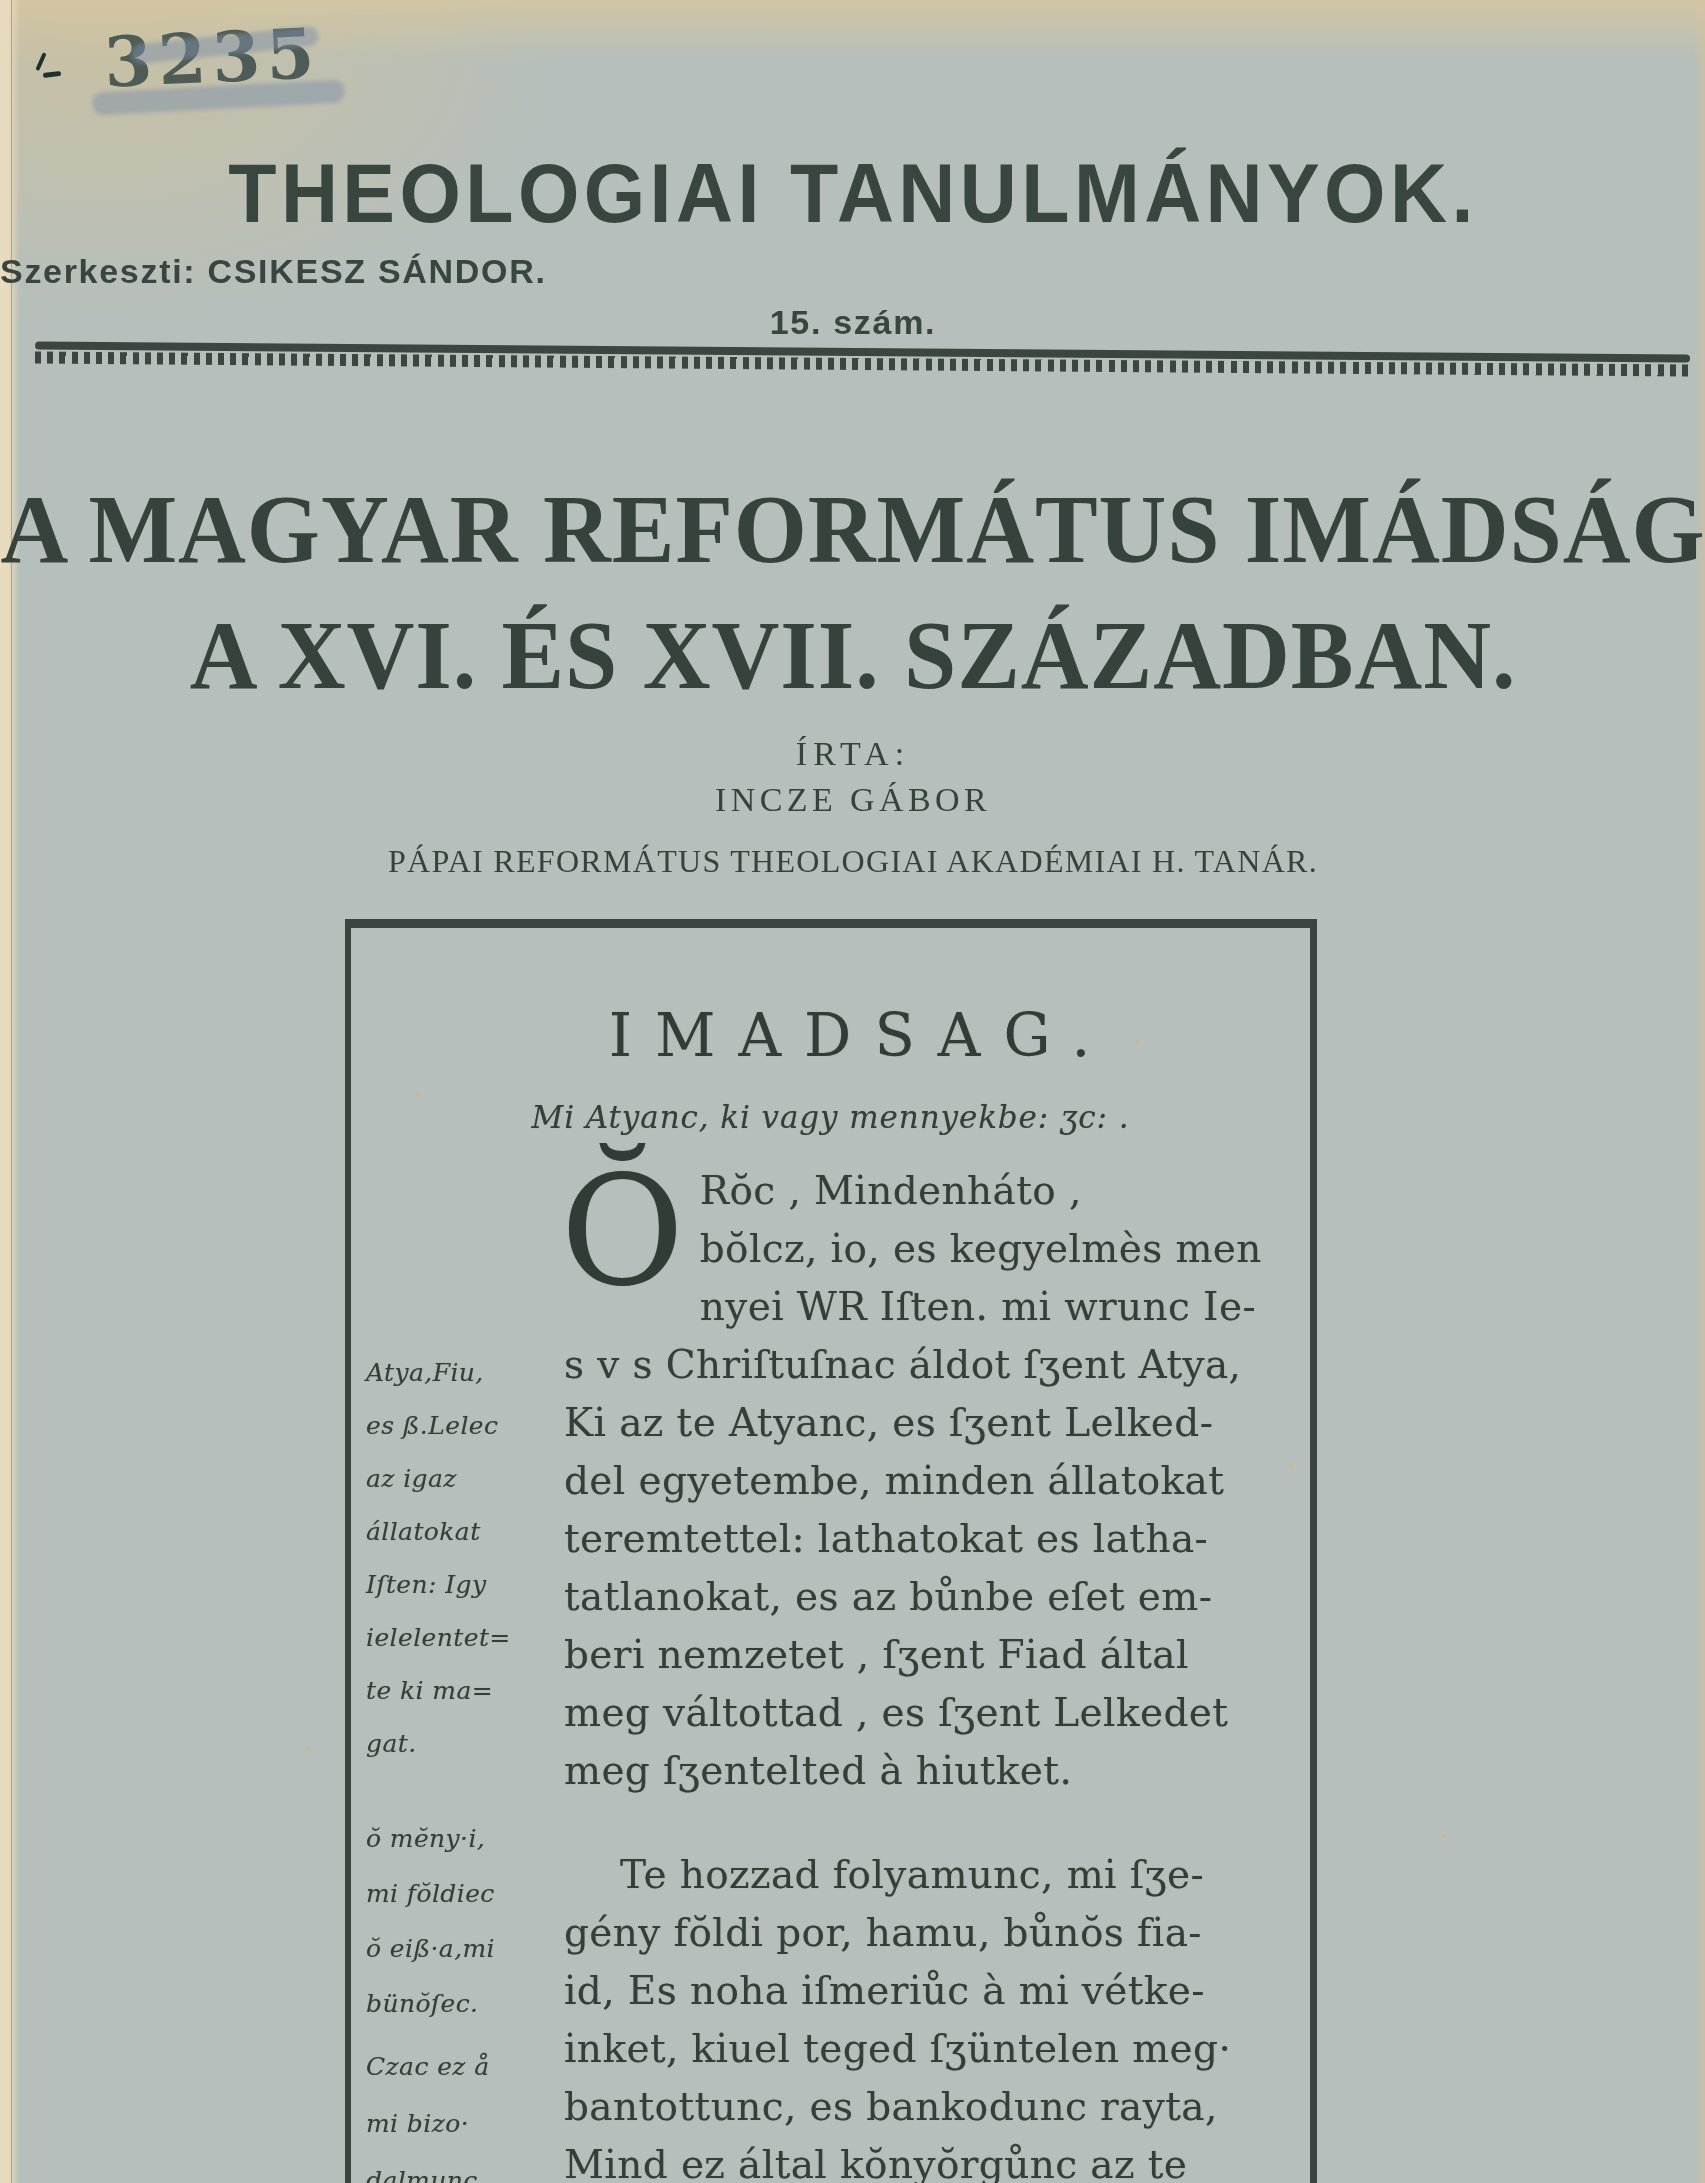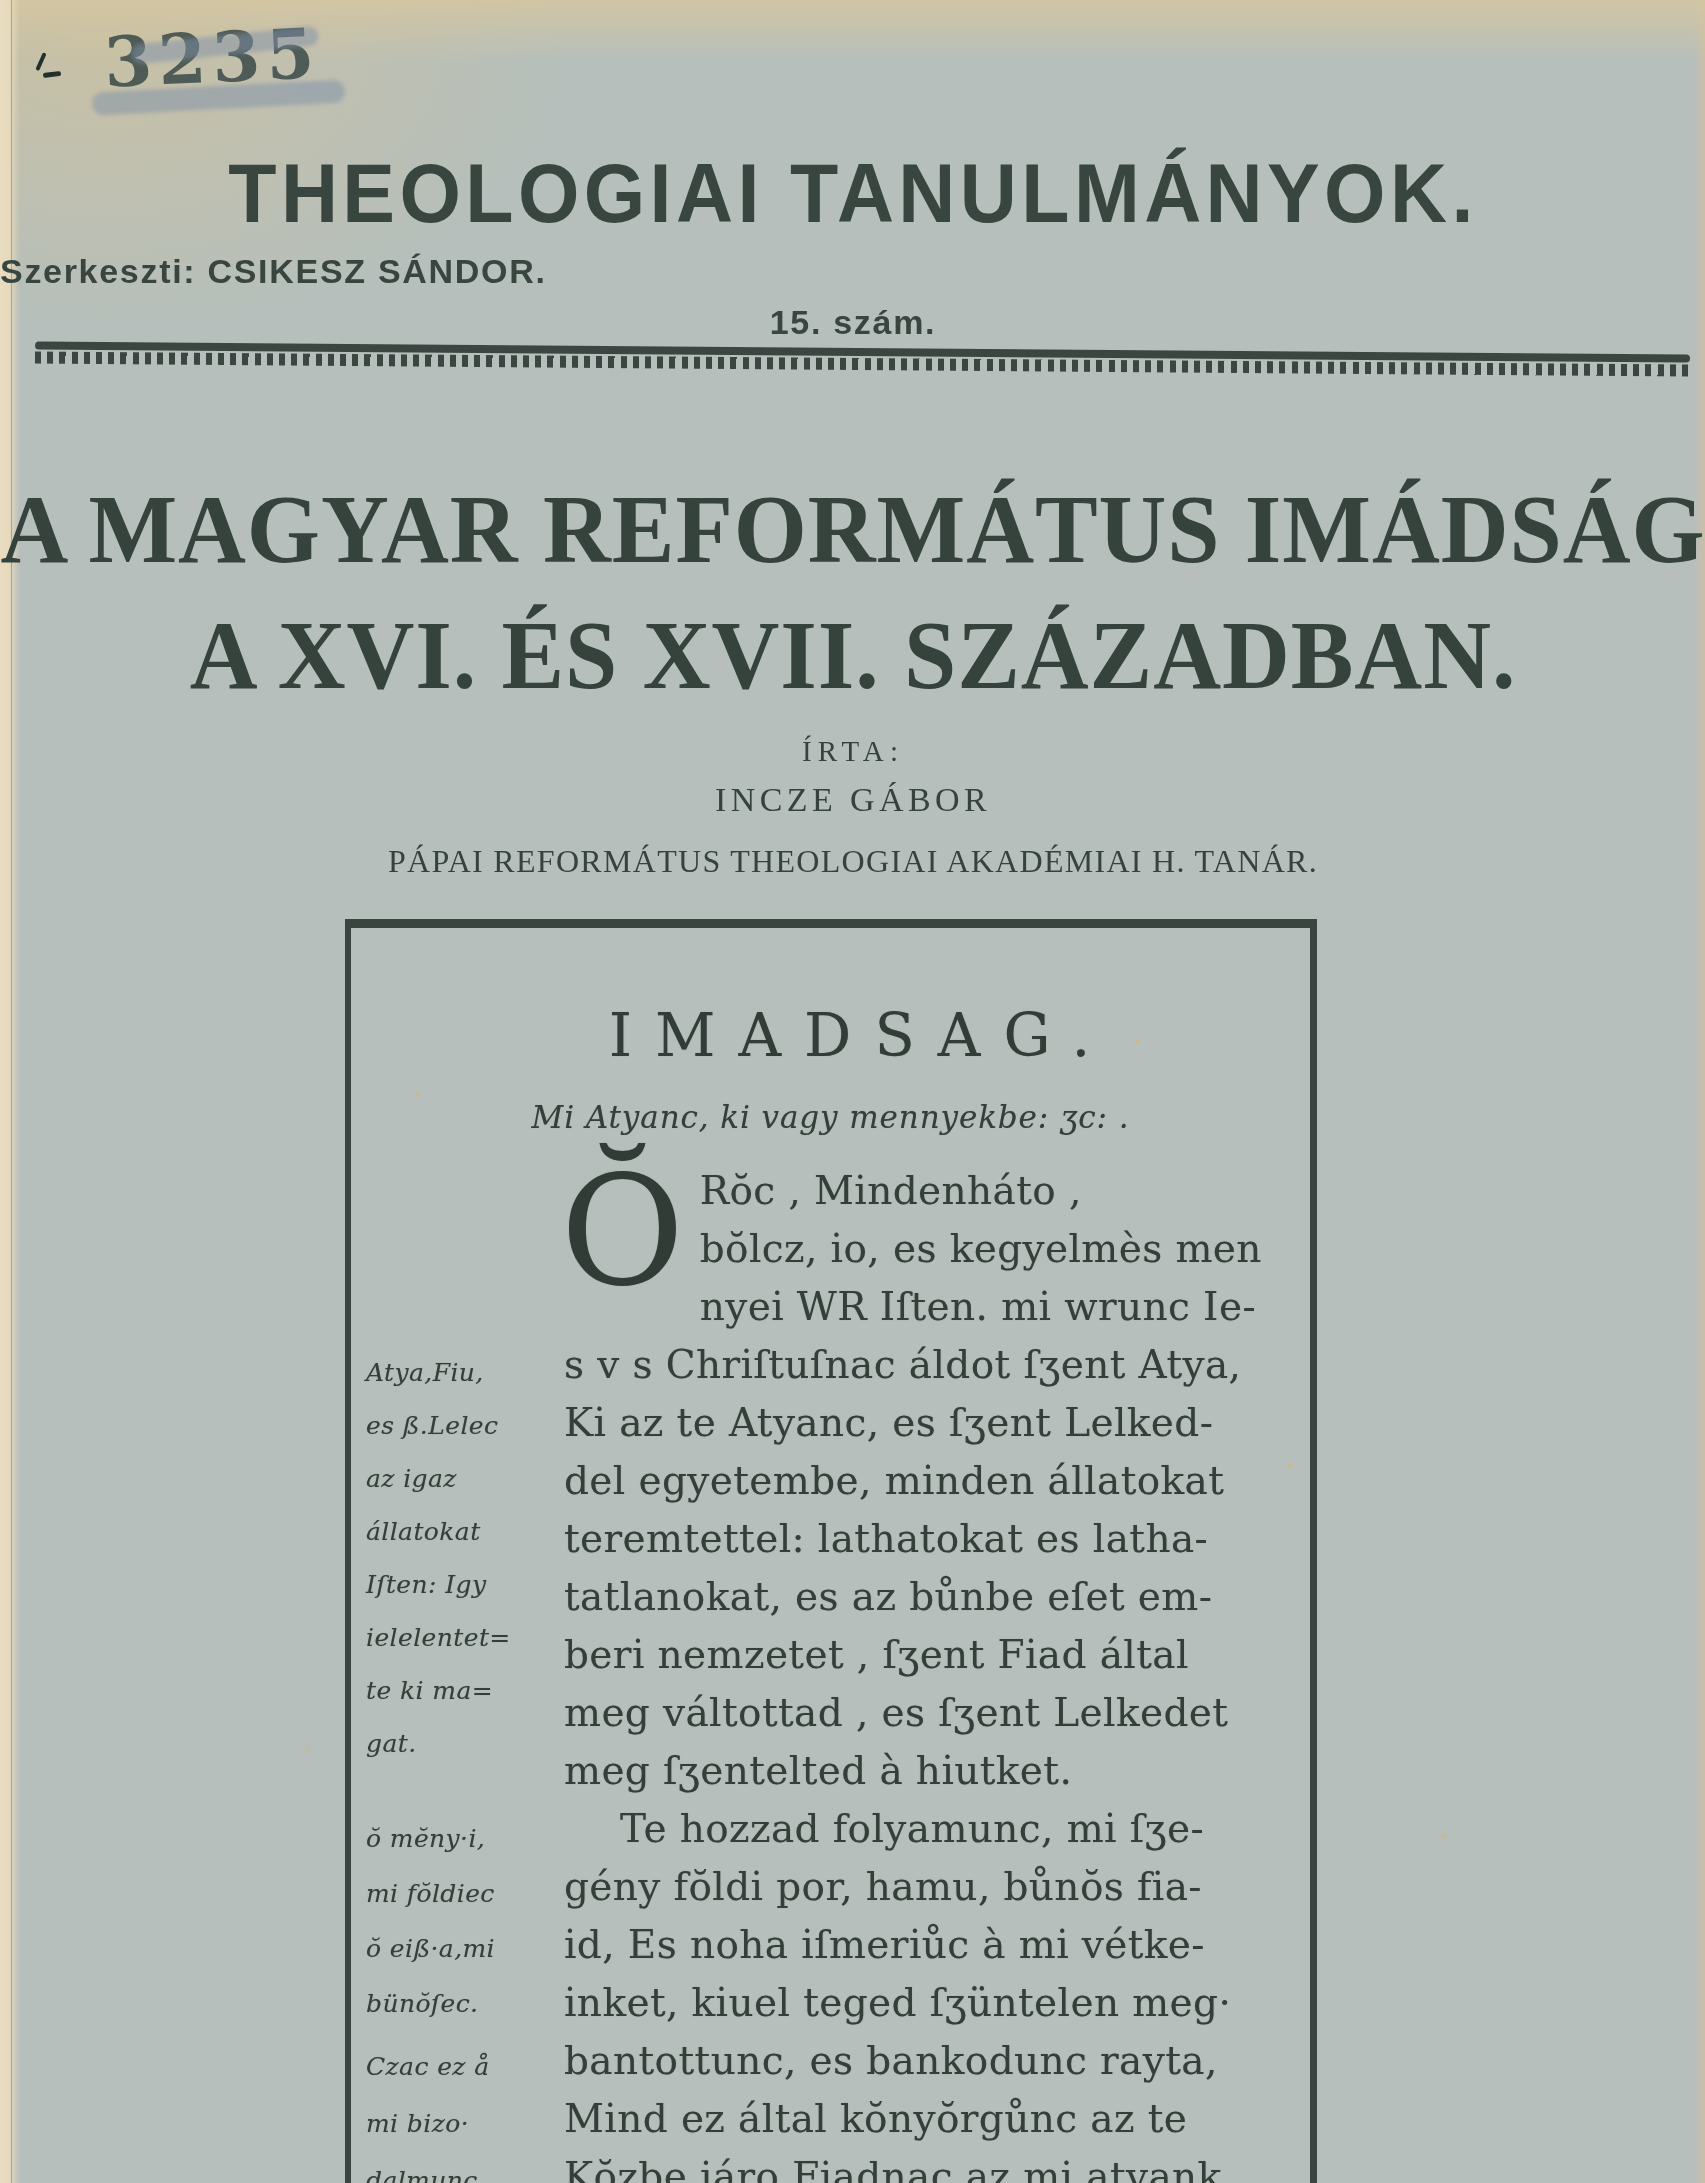--- a/index.html
+++ b/index.html
@@ -62,21 +62,21 @@
     background:repeating-linear-gradient(90deg, #3a463f 0 6.1px, rgba(0,0,0,0) 6.1px 12.2px);
   }
   
   .main-title {
     position:absolute; left:0; right:0; top:471px; text-align:center;
     font-weight:bold; font-size:94px; line-height:121px; letter-spacing:0.9px;
     color:#36433c; transform:scaleY(1.04);
   }
   
   .wrote   { position:absolute; left:0; right:0; top:735px; text-align:center;
-             font-size:29px; letter-spacing:6.1px; }
+             font-size:34px; letter-spacing:6.1px; }
   .author  { position:absolute; left:0; right:0; top:781px; text-align:center;
              font-size:34px; letter-spacing:4.4px; }
   .affil   { position:absolute; left:0; right:0; top:843px; text-align:center;
              font-size:32px; letter-spacing:1.3px; }
   
   .fbox {
     position:absolute; left:345px; top:919px; width:972px; height:1399px;
     border-style:solid; border-color:#39453e;
     border-width:9.6px 7px 13px 6.1px;
     box-sizing:border-box;
@@ -100,21 +100,21 @@
   .notes-c { top:1110px; line-height:57px; }
   .prayer {
     position:absolute; left:213px; right:24px; top:234px;
     font-size:39px; line-height:58px; letter-spacing:0.4px;
     white-space:nowrap;
   }
   .dropcap {
     float:left; font-size:151px; line-height:148px; height:168px;
     margin:-4.4px 15px 0 -3.5px; color:#303c35;
   }
-  .pline.indent { text-indent:56px; }
+  .pline.indent { text-indent:56px;margin-top:46px; }
   
   .speck { position:absolute; background:#d9b56b; opacity:0.55;
            border-radius:50%; filter:blur(0.4px); }
 </style>
 </head>
 <body>
 
 <div class="page">
 
   <div class="tear"></div>

